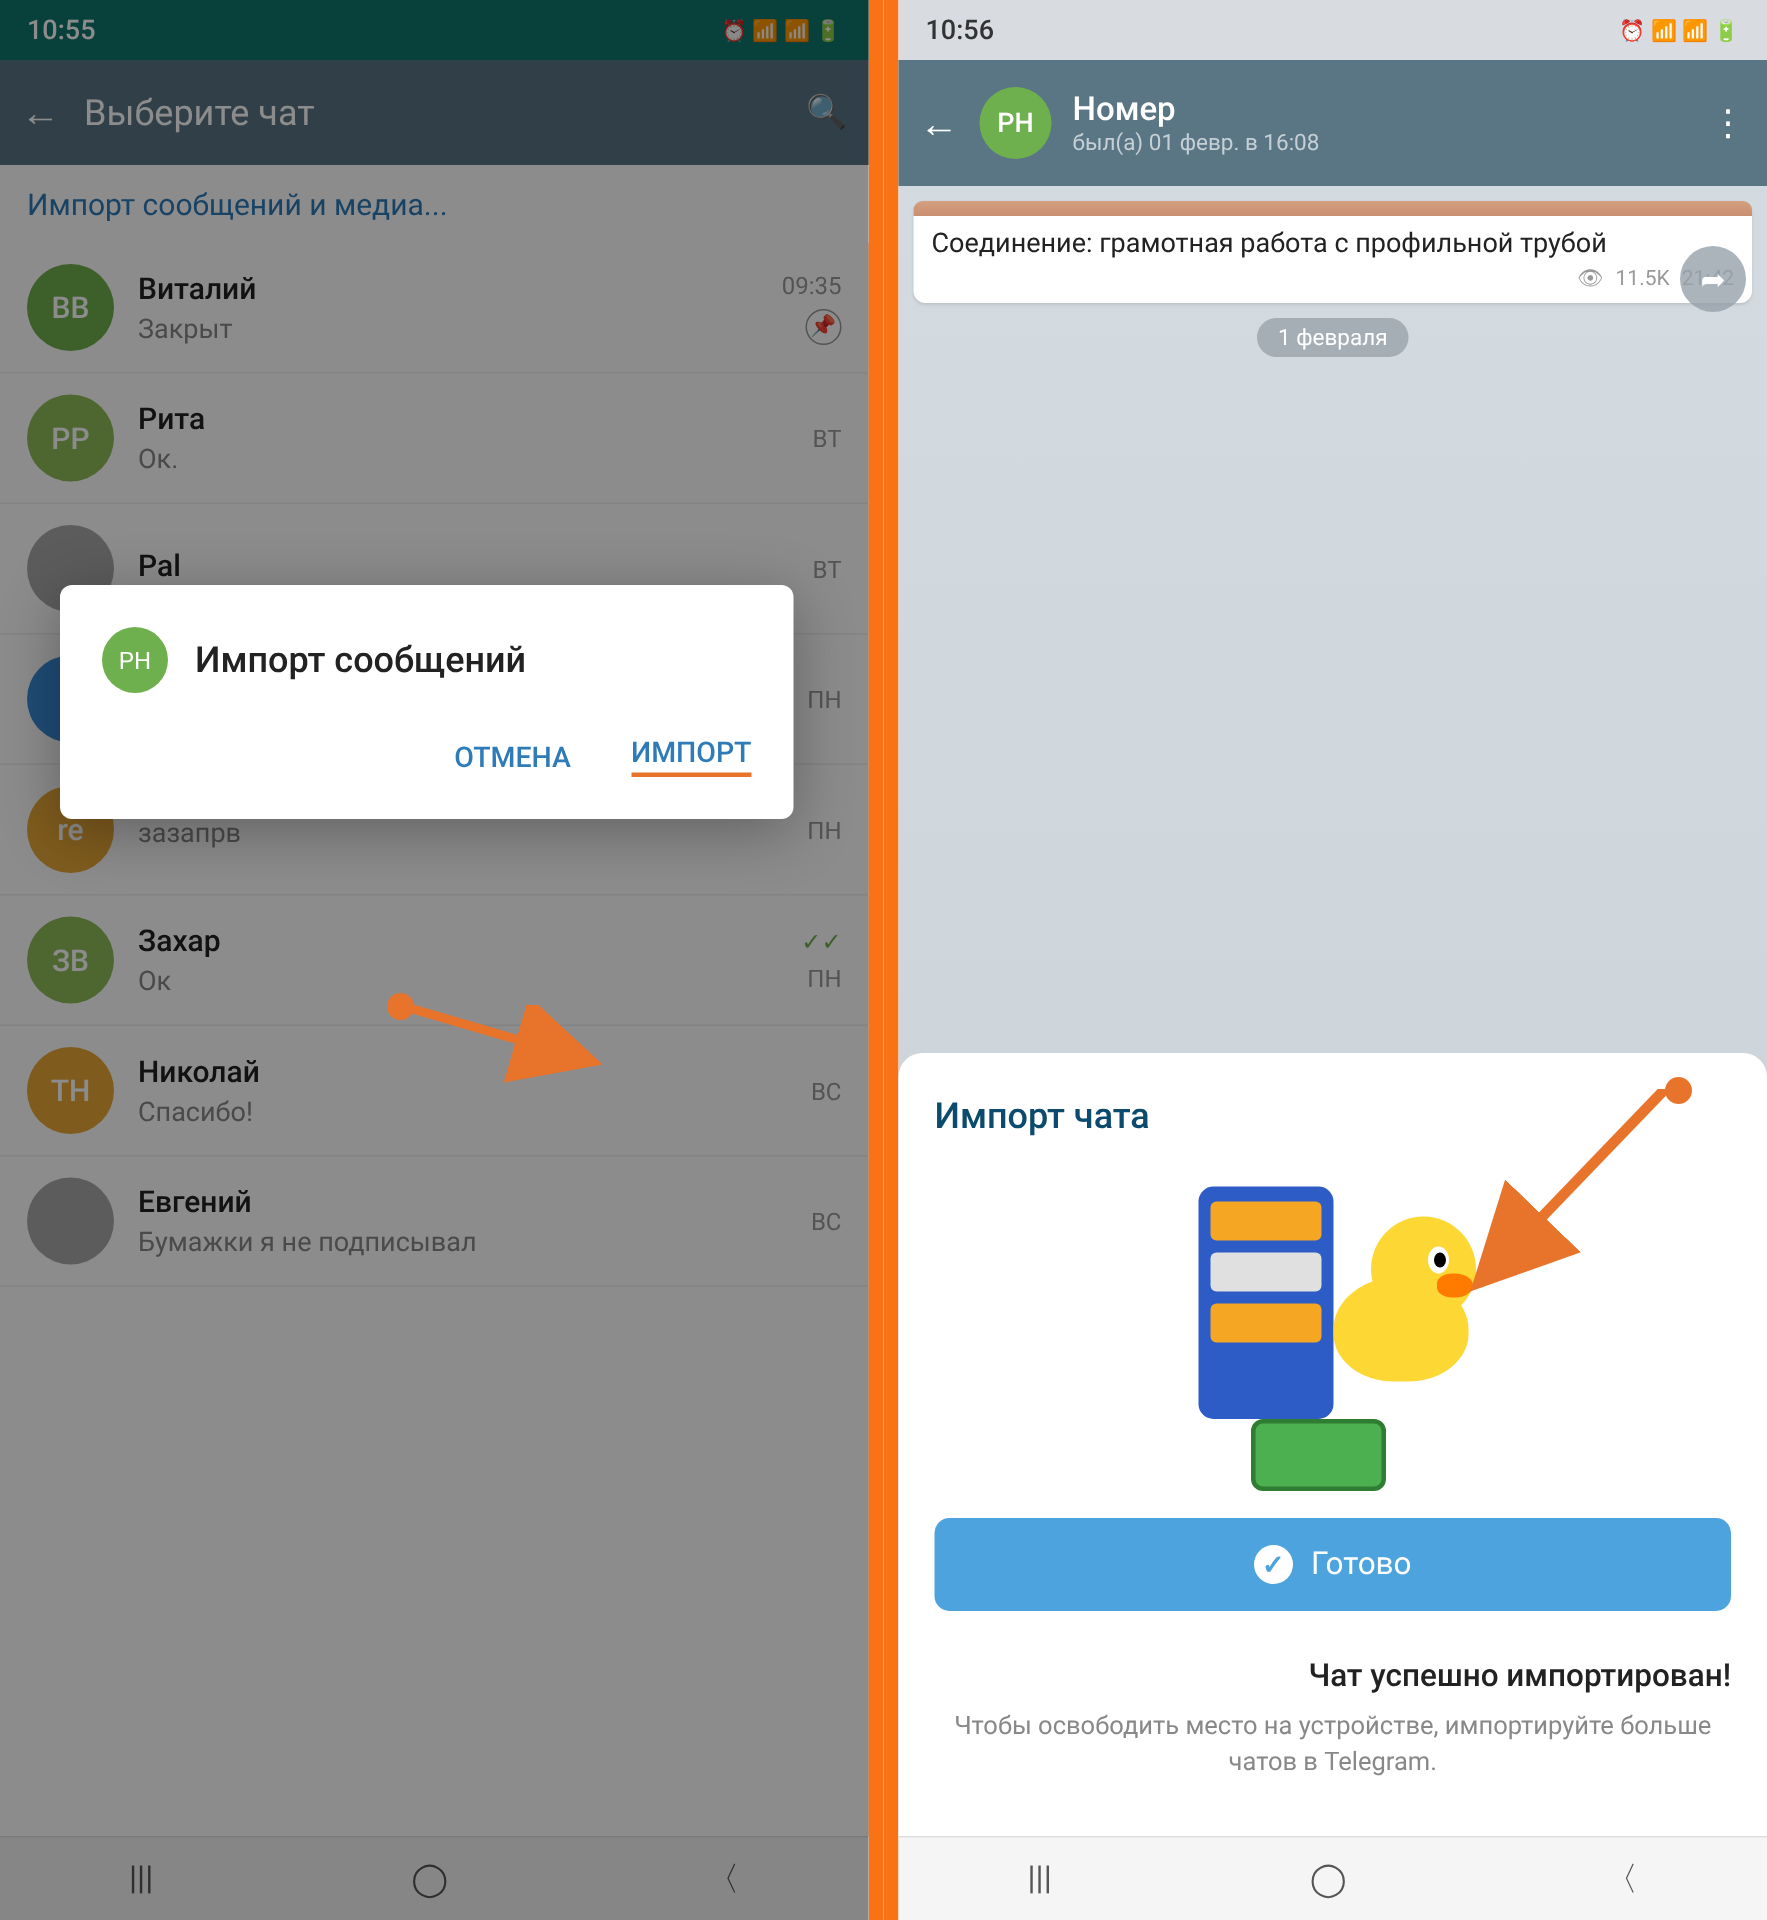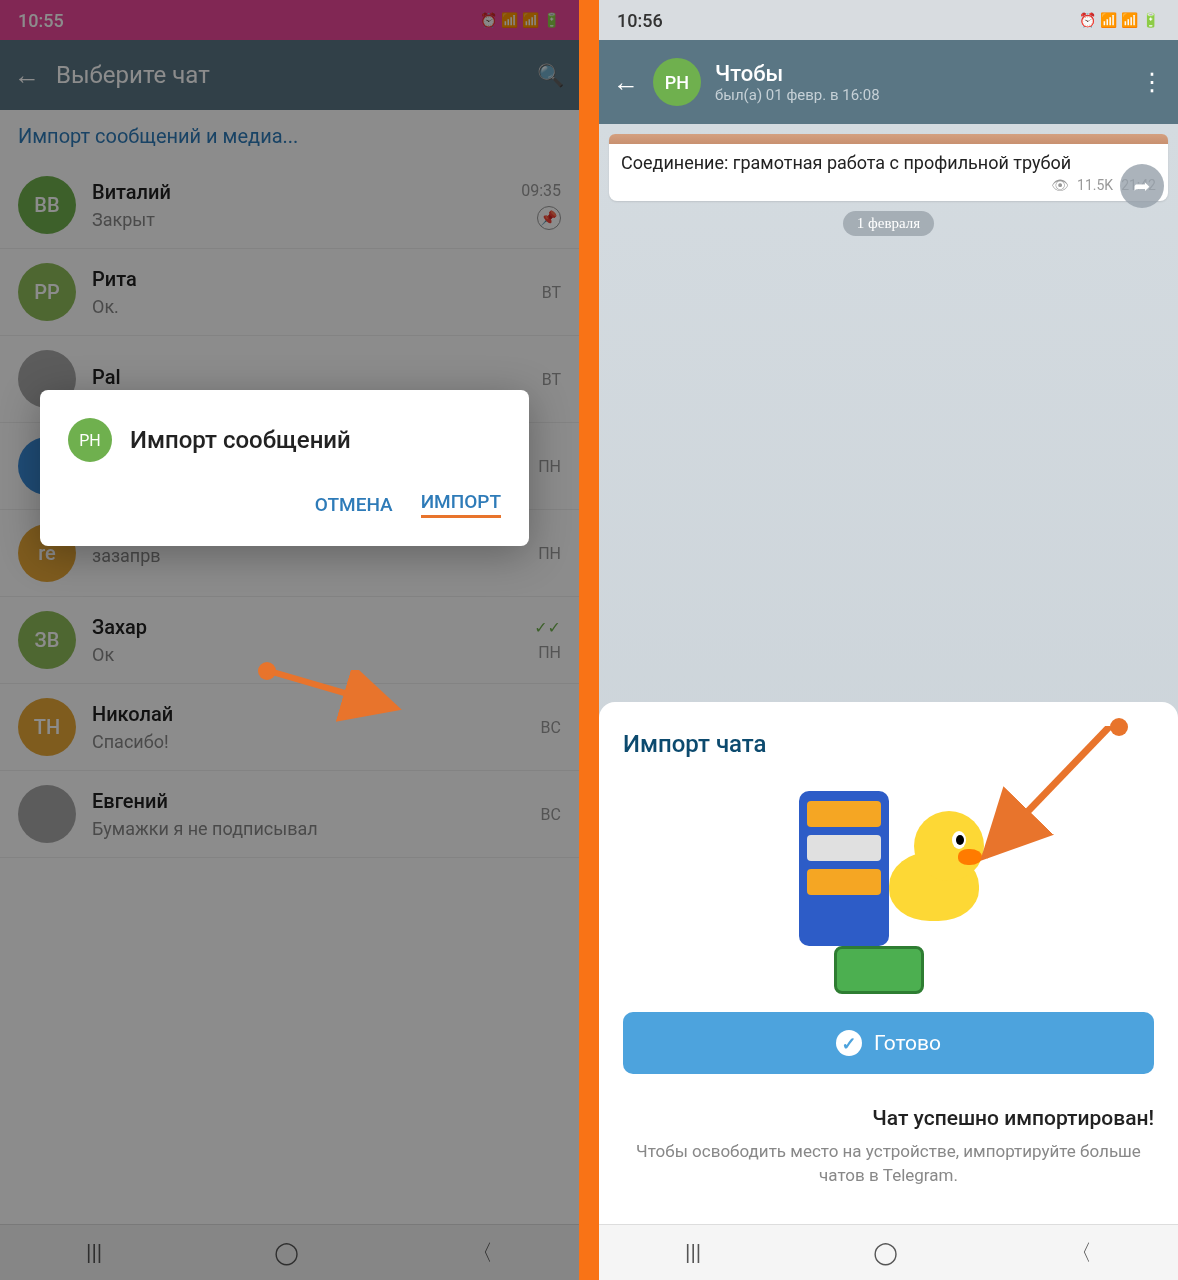--- a/index.html
+++ b/index.html
@@ -1,20 +1,20 @@
 <!DOCTYPE html>
 <html><head>
 <meta charset="utf-8">
 <style>
 *{margin:0;padding:0;box-sizing:border-box;font-family:Roboto,Arial,sans-serif;}
 body{background:#f97316;width:1178px;height:1280px;display:flex;overflow:hidden;}
 .phone{width:50%;height:100%;background:#fff;display:flex;flex-direction:column;position:relative;}
 .phone-left{border-right:10px solid #f97316;}
 .phone-right{border-left:10px solid #f97316;}
-.status-bar{height:40px;background:#ec4899;color:#fff;display:flex;align-items:center;padding:0 18px;font-size:18px;font-weight:500;}
+.status-bar{height:40px;background:#0f766e;color:#fff;display:flex;align-items:center;padding:0 18px;font-size:18px;font-weight:500;}
 .status-bar.light{background:#d8dce0;color:#333;}
 .status-time{flex:1;}
 .status-icons{display:flex;gap:6px;align-items:center;font-size:14px;}
 .app-header{height:70px;background:#5a7684;display:flex;align-items:center;padding:0 14px;gap:16px;color:#fff;}
 .back-arrow{font-size:26px;color:#fff;}
 .header-title{font-size:24px;color:#fff;flex:1;}
 .search-icon{font-size:22px;}
 .import-link{color:#2e7bb8;font-size:20px;padding:14px 18px;background:#fff;}
 .chat-list{flex:1;overflow:hidden;position:relative;}
 .chat-item{display:flex;align-items:center;padding:14px 18px;gap:16px;border-bottom:1px solid #eee;}
@@ -31,38 +31,38 @@
 .chat-time{font-size:16px;color:#999;}
 .pin-icon{width:24px;height:24px;border:1.5px solid #999;border-radius:50%;display:flex;align-items:center;justify-content:center;font-size:14px;color:#999;}
 .check-icon{color:#6fb04e;font-size:16px;}
 .overlay{position:absolute;inset:0;background:rgba(0,0,0,.45);z-index:10;}
 .dialog{position:absolute;left:40px;right:50px;top:390px;background:#fff;border-radius:8px;padding:28px;z-index:20;box-shadow:0 8px 40px rgba(0,0,0,.3);}
 .dialog-header{display:flex;align-items:center;gap:18px;margin-bottom:28px;}
 .dialog-avatar{width:44px;height:44px;border-radius:50%;background:#6fb04e;color:#fff;display:flex;align-items:center;justify-content:center;font-size:16px;}
 .dialog-title{font-size:24px;color:#222;font-weight:500;}
 .dialog-body{font-size:19px;color:#222;line-height:1.5;}
 .dialog-body p{margin-bottom:22px;}
-.dialog-actions{display:flex;justify-content:flex-end;gap:28px;margin-top:10px;}
+.dialog-actions{display:flex;justify-content:flex-end;gap:40px;margin-top:10px;}
 .dialog-btn{color:#2e7bb8;font-size:19px;font-weight:500;background:none;border:none;cursor:pointer;}
 .dialog-btn.import{border-bottom:3px solid #e8742c;padding-bottom:2px;}
 .nav-bar{height:56px;background:#f5f5f5;display:flex;align-items:center;justify-content:space-around;border-top:1px solid #ddd;}
 .nav-btn{font-size:22px;color:#555;}
 
 .chat-header{height:84px;background:#5a7684;display:flex;align-items:center;padding:0 14px;gap:14px;color:#fff;}
 .chat-header .avatar{width:48px;height:48px;font-size:18px;}
 .chat-header-info{flex:1;}
 .chat-header-name{font-size:22px;font-weight:500;}
 .chat-header-status{font-size:15px;color:#c5d0d6;}
 .more-icon{font-size:24px;}
 .chat-bg{flex:1;background:linear-gradient(#d4dbe0,#c8d0d6);position:relative;padding:10px;}
 .msg-card{background:#fff;border-radius:8px;padding:6px 12px 8px;margin-bottom:10px;box-shadow:0 1px 2px rgba(0,0,0,.1);}
 .msg-img{height:10px;background:linear-gradient(#d4a080,#c89070);border-radius:6px 6px 0 0;margin:-6px -12px 8px;}
 .msg-text{font-size:18px;color:#222;}
 .msg-meta{display:flex;justify-content:flex-end;gap:8px;font-size:14px;color:#999;margin-top:4px;align-items:center;}
-.date-badge{background:rgba(120,130,140,.5);color:#fff;padding:4px 14px;border-radius:14px;font-size:15px;margin:8px auto;display:table;font-family:Liberation Serif, serif;}
+.date-badge{background:rgba(120,130,140,.5);color:#fff;padding:4px 14px;border-radius:14px;font-size:15px;margin:8px auto;display:table;}
 .share-btn{position:absolute;right:14px;top:40px;width:44px;height:44px;border-radius:50%;background:rgba(150,160,170,.8);display:flex;align-items:center;justify-content:center;color:#fff;font-size:20px;}
 .sheet{position:absolute;left:0;right:0;bottom:56px;background:#fff;border-radius:16px 16px 0 0;padding:28px 24px 36px;z-index:20;}
 .sheet-title{font-size:24px;color:#0c4a6e;font-weight:500;margin-bottom:28px;}
 .sticker{width:220px;height:190px;margin:0 auto 36px;position:relative;}
 .drawer{position:absolute;left:20px;top:5px;width:90px;height:155px;background:#2d5cc7;border-radius:10px;}
 .drawer-shelf{position:absolute;left:8px;right:8px;height:26px;background:#1a3a8a;border-radius:4px;}
 .drawer-shelf.s1{top:10px;background:#f5a623;}
 .drawer-shelf.s2{top:44px;background:#e0e0e0;}
 .drawer-shelf.s3{top:78px;background:#f5a623;}
 .duck{position:absolute;right:10px;top:25px;width:100px;height:110px;}
@@ -212,21 +212,21 @@
 
 <div class="phone phone-right">
   <div class="status-bar light">
     <span class="status-time">10:56</span>
     <span class="status-icons">⏰ 📶 📶 🔋</span>
   </div>
   <div class="chat-header">
     <span class="back-arrow">←</span>
     <div class="avatar green">PH</div>
     <div class="chat-header-info">
-      <div class="chat-header-name">Чтобы</div>
+      <div class="chat-header-name">Номер</div>
       <div class="chat-header-status">был(а) 01 февр. в 16:08</div>
     </div>
     <span class="more-icon">⋮</span>
   </div>
   <div class="chat-bg">
     <div class="msg-card">
       <div class="msg-img"></div>
       <div class="msg-text">Соединение: грамотная работа с профильной трубой</div>
       <div class="msg-meta">
         <span>👁</span>

